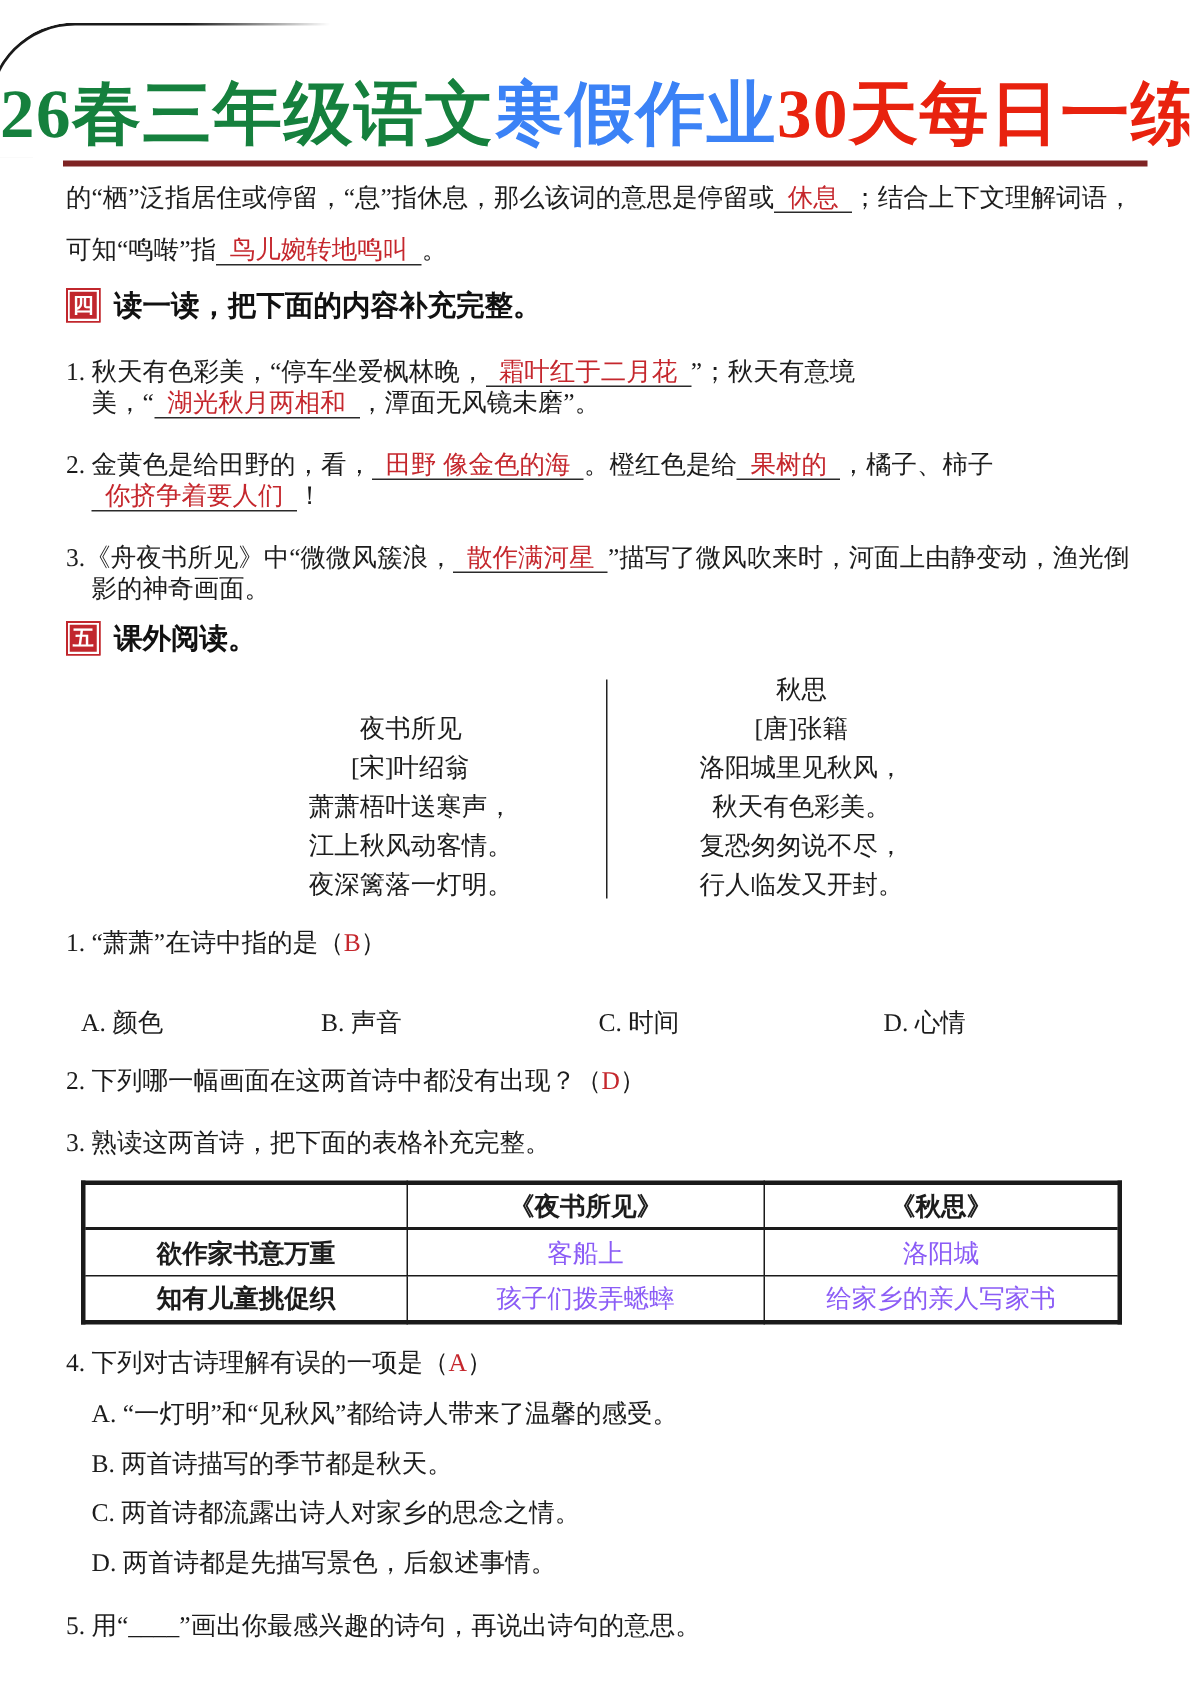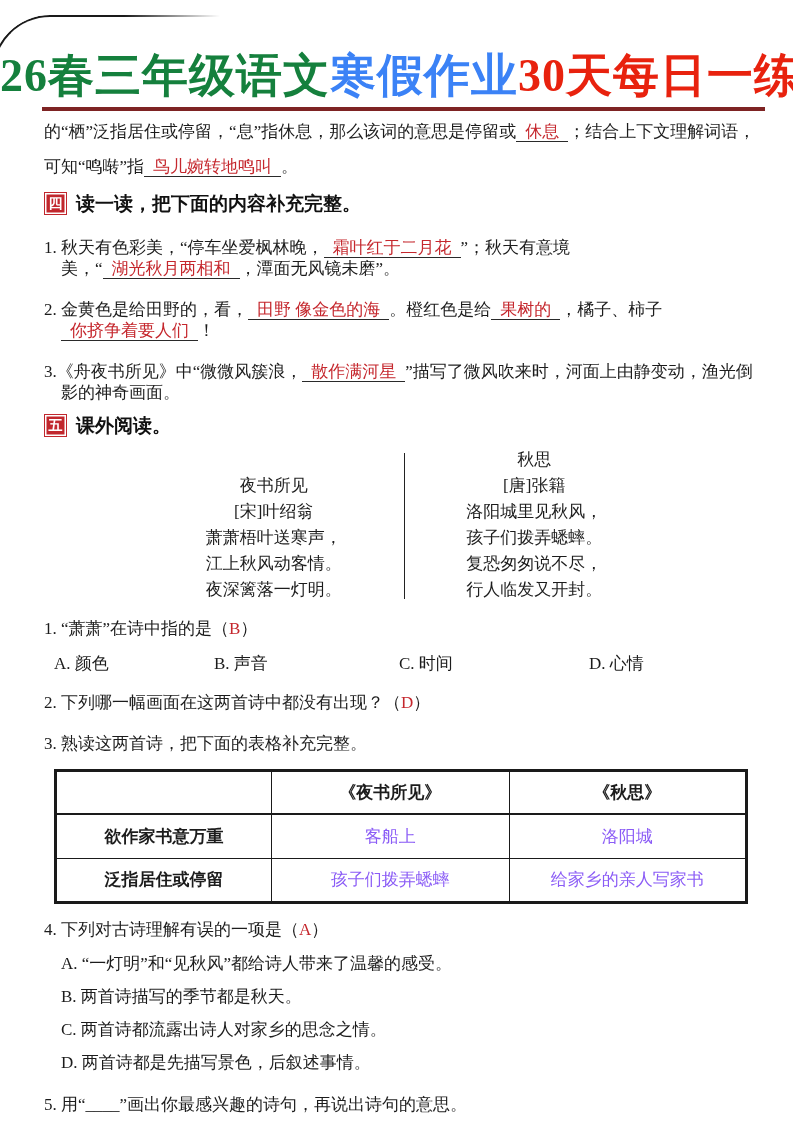--- a/index.html
+++ b/index.html
@@ -54,31 +54,31 @@
   .poem { line-height:26px; font-size:17px; }
   .poem-left  { width:50%; text-align:center; padding-left:100px; }
   .poem-right { width:50%; text-align:center; padding-right:122px;padding-left:24px; }
   .poem-divider {
     position:absolute; left:50%; top:6px; bottom:4px; width:1px; background:#222;
   }
 
   .q { margin-top:11px; line-height:30px; }
   .opts {
     display:grid; grid-template-columns:160px 185px 190px 1fr;
-    padding-left:10px; margin-top:7px; line-height:26px;
+    padding-left:10px; margin-top:25px; line-height:26px;
   }
   .opt-lines { margin-top:2px; }
   .opt-line { line-height:33px; padding-left:17px; }
 
   table.cmp {
     border-collapse:collapse; width:694px; margin:10px 0 0 10px;
     border:3px solid #1a1a1a; table-layout:fixed;
   }
   table.cmp td {
-    border:1px solid #1a1a1a; height:44px; text-align:center;
+    border:1px solid #1a1a1a; height:31px; text-align:center;
     font-size:17px; padding:0 4px;
   }
   table.cmp tr.hdr td { border-bottom:2px solid #1a1a1a; }
   td.c0 { width:216px; font-weight:bold; }
   td.chead { font-weight:bold; }
   td.cans { color:#8b5cf6; }
 </style>
 </head>
 <body>
 
@@ -117,21 +117,21 @@
         <div>[宋]叶绍翁</div>
         <div>萧萧梧叶送寒声，</div>
         <div>江上秋风动客情。</div>
         <div>夜深篱落一灯明。</div>
       </div>
       <div class="poem-divider"></div>
       <div class="poem poem-right">
         <div>秋思</div>
         <div>[唐]张籍</div>
         <div>洛阳城里见秋风，</div>
-        <div>孩子们拨弄蟋蟀。</div>
+        <div>秋天有色彩美。</div>
         <div>复恐匆匆说不尽，</div>
         <div>行人临发又开封。</div>
       </div>
     </div>
 
     <div class="q"><span>1. “萧萧”在诗中指的是（</span><span class="red">B</span><span>）</span></div>
     <div class="opts">
       <span>A. 颜色</span>
       <span>B. 声音</span>
       <span>C. 时间</span>
@@ -147,21 +147,21 @@
         <td class="c0"></td>
         <td class="chead">《夜书所见》</td>
         <td class="chead">《秋思》</td>
       </tr>
       <tr>
         <td class="c0">欲作家书意万重</td>
         <td class="cans">客船上</td>
         <td class="cans">洛阳城</td>
       </tr>
       <tr>
-        <td class="c0">泛指居住或停留</td>
+        <td class="c0">知有儿童挑促织</td>
         <td class="cans">孩子们拨弄蟋蟀</td>
         <td class="cans">给家乡的亲人写家书</td>
       </tr>
     </tbody>
       </table>
 
     <div class="q"><span>4. 下列对古诗理解有误的一项是（</span><span class="red">A</span><span>）</span></div>
     <div class="opt-lines">
       <div class="opt-line">A. “一灯明”和“见秋风”都给诗人带来了温馨的感受。</div>
       <div class="opt-line">B. 两首诗描写的季节都是秋天。</div>

